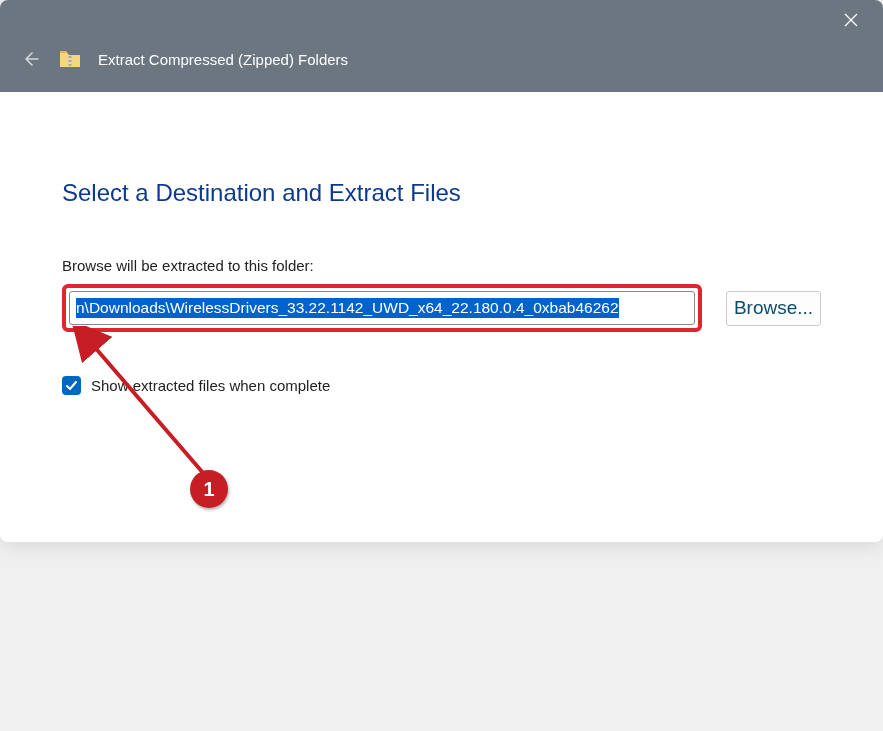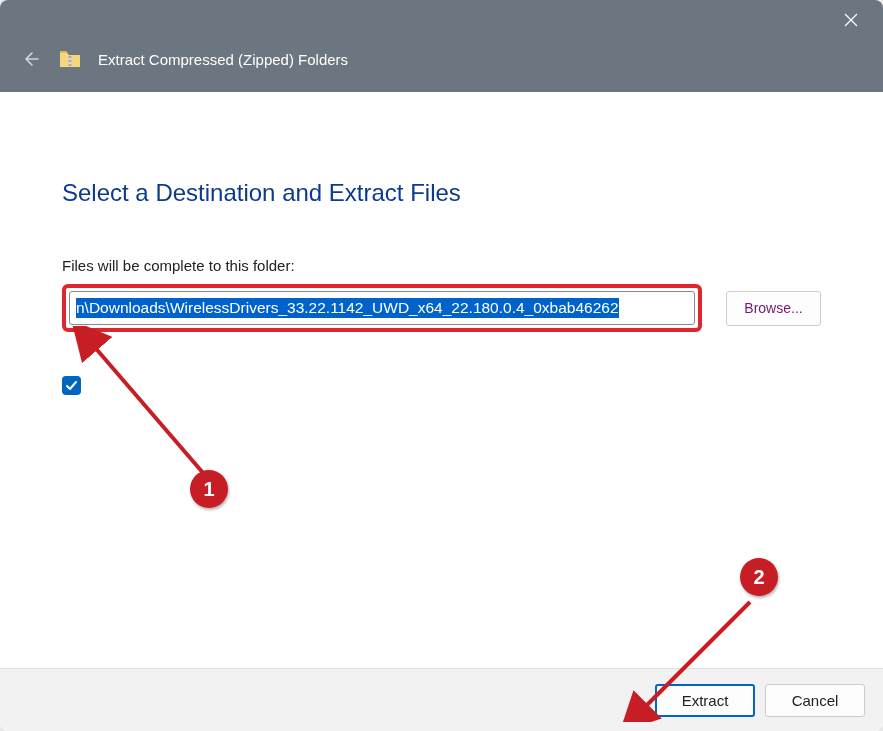--- a/index.html
+++ b/index.html
@@ -5,21 +5,21 @@
     * { box-sizing: border-box; margin: 0; padding: 0; }
     body {
       font-family: "Segoe UI", Tahoma, sans-serif;
       background: #f0f0f0;
       width: 883px;
       height: 731px;
       overflow: hidden;
     }
     .window {
       width: 883px;
-      height: 731px;
+      height: 542px;
       background: #fff;
       display: flex;
       flex-direction: column;
       border-radius: 8px;
       overflow: hidden;
       box-shadow: 0 4px 20px rgba(0,0,0,0.1);
     }
     .titlebar {
       height: 92px;
       background: #6c7681;
@@ -119,24 +119,24 @@
       font-size: 15.5px;
       white-space: nowrap;
       padding: 1px 0;
     }
     .browse-btn {
       width: 113px;
       height: 35px;
       border: 1px solid #ccc;
       border-radius: 3px;
       background: #fdfdfd;
-      font-size: 14px;
+      font-size: 19px;
       font-family: inherit;
       cursor: pointer;
-      color: #701a75;
+      color: #0c4a6e;
     }
     .checkbox-row {
       display: flex;
       align-items: center;
       gap: 10px;
     }
     .checkbox {
       width: 19px;
       height: 19px;
       background: #0067c0;
@@ -222,37 +222,38 @@
           <rect x="8.5" y="14" width="3" height="2" fill="#aaa"></rect>
         </svg>
       </div>
       <span class="wizard-title">Extract Compressed (Zipped) Folders</span>
     </div>
   </div>
 
   <div class="content">
     <h1 class="heading">Select a Destination and Extract Files</h1>
 
-    <div class="label-text">Files will be complete to this folder:</div>
+    <div class="label-text">Browse will be extracted to this folder:</div>
 
     <div class="path-row">
       <div class="path-highlight">
         <div class="path-input-inner">
           <span class="path-selected">n\Downloads\WirelessDrivers_33.22.1142_UWD_x64_22.180.0.4_0xbab46262</span>
         </div>
       </div>
       <button class="browse-btn">Browse...</button>
     </div>
 
     <div class="checkbox-row">
       <div class="checkbox">
         <svg viewBox="0 0 13 13">
             <path d="M2 7 L5 10 L11 3" stroke="#fff" stroke-width="2" fill="none" stroke-linecap="round" stroke-linejoin="round"></path>
           </svg>
       </div>
+      <span class="checkbox-label">Show extracted files when complete</span>
     </div>
 
     <svg class="anno anno-arrow" style="left:72px; top:234px; width:160px; height:170px;" viewBox="0 0 160 170">
       <defs>
         <marker id="ah1" markerWidth="10" markerHeight="10" refX="2" refY="5" orient="auto">
           <path d="M0 0 L10 5 L0 10 Z" fill="#c71e25"></path>
         </marker>
       </defs>
       <line x1="138" y1="155" x2="20" y2="18" stroke="#c71e25" stroke-width="4" marker-end="url(#ah1)"></line>
     </svg>
@@ -267,18 +268,14 @@
         </marker>
       </defs>
       <line x1="130" y1="10" x2="22" y2="118" stroke="#c71e25" stroke-width="4" marker-end="url(#ah2)"></line>
     </svg>
     <div class="anno" style="left:740px; top:466px;">
       <div class="anno-circle">2</div>
     </div>
 
   </div>
 
-  <div class="footer">
-    <button class="footer-btn primary">Extract</button>
-    <button class="footer-btn">Cancel</button>
-  </div>
 
 </div>
 
 </body></html>

